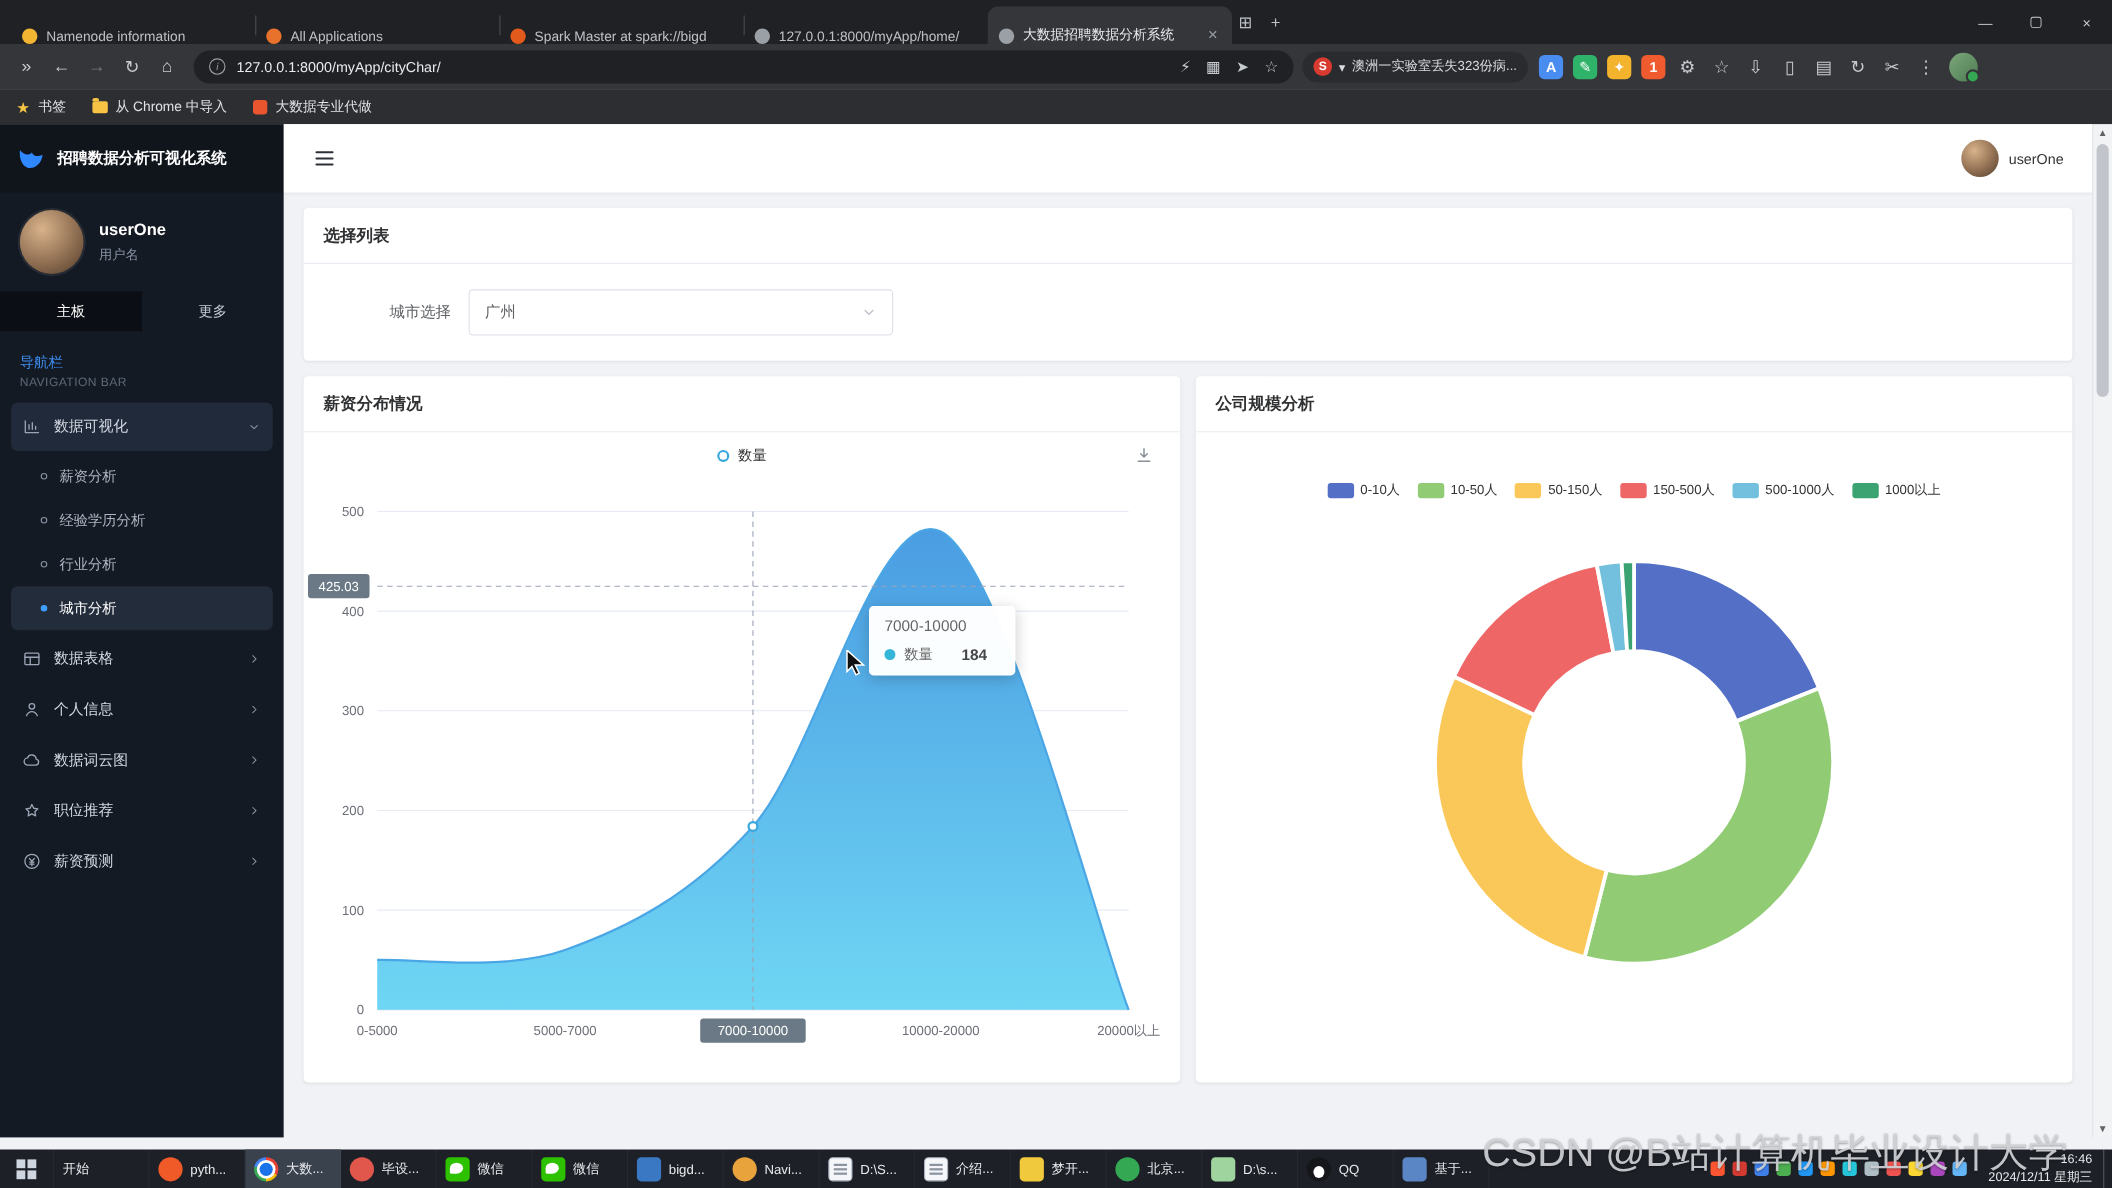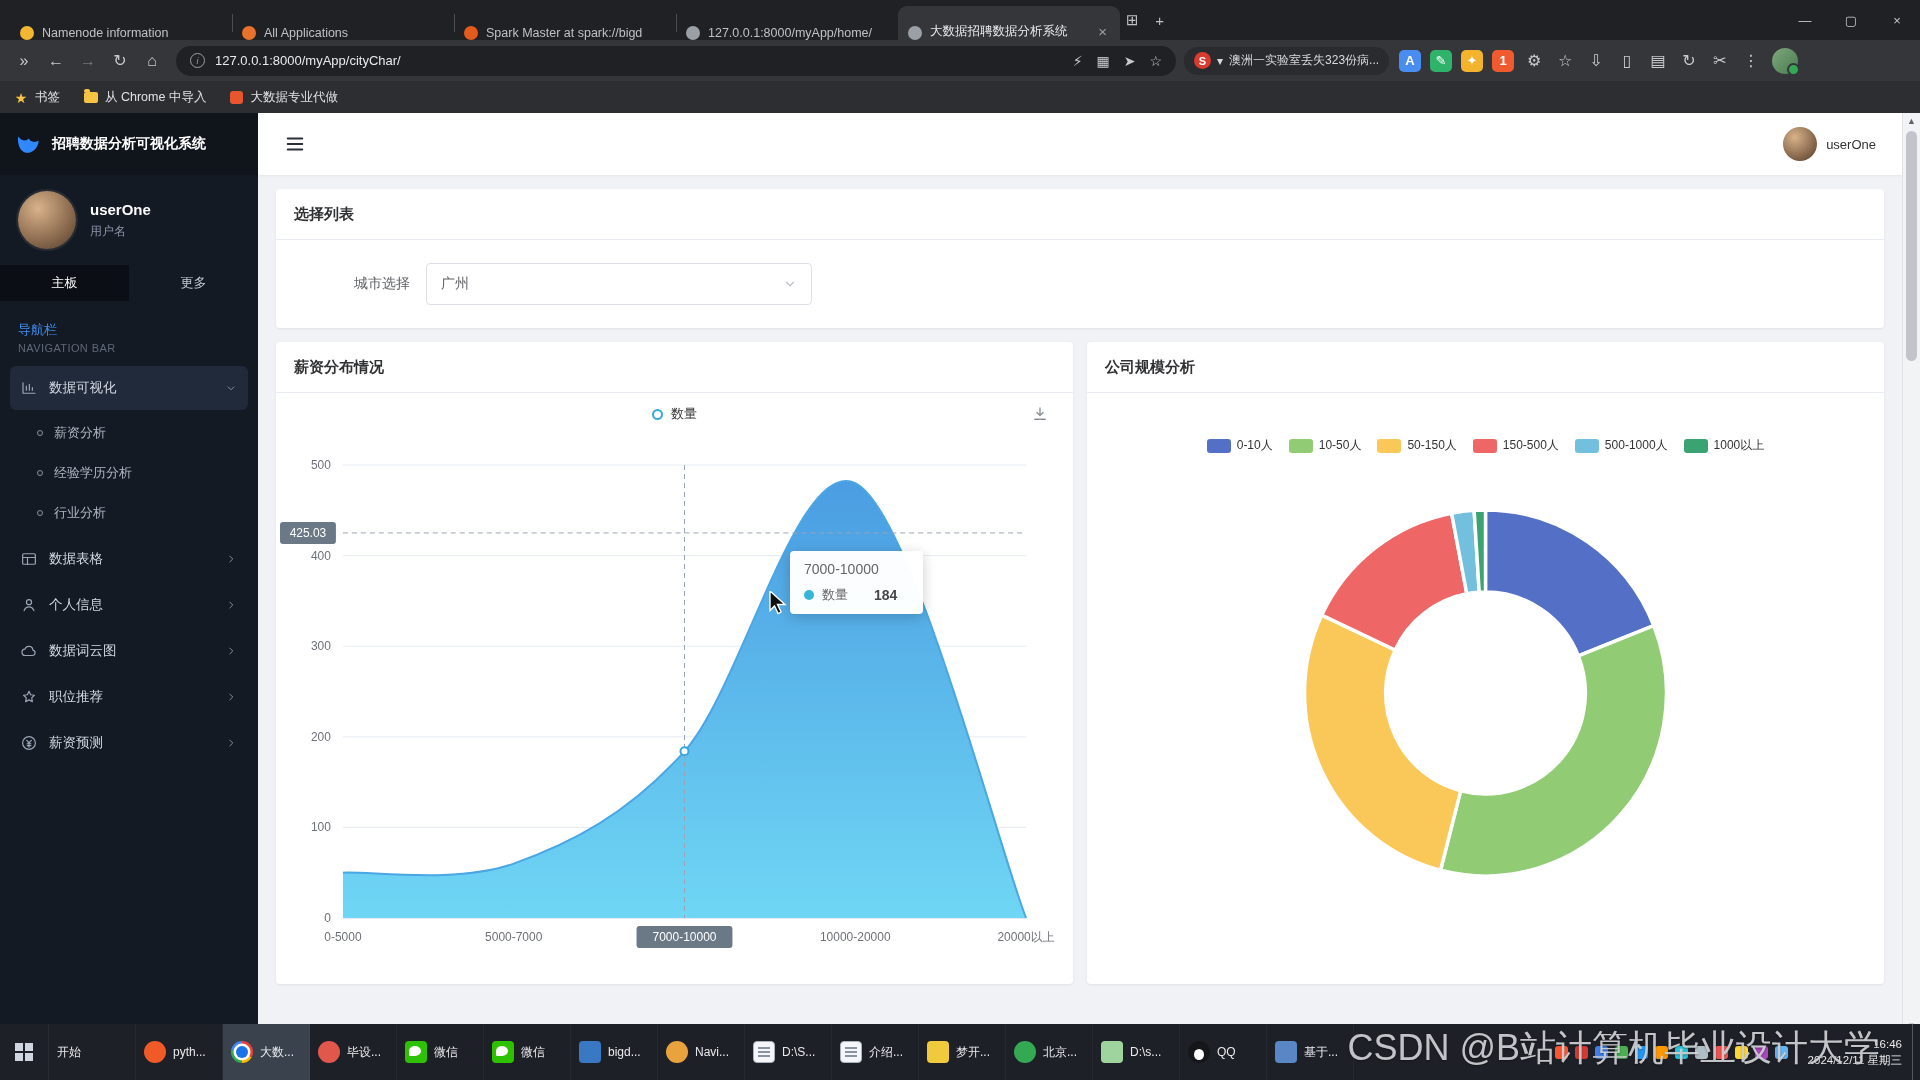--- a/index.html
+++ b/index.html
@@ -137,21 +137,21 @@
   .cursor{position:absolute;left:492px;top:198px;z-index:6;}
 
   
   .page-scrollbar{width:17px;background:#f1f3f4;border-left:1px solid #e1e3e6;display:flex;flex-direction:column;
                   align-items:center;flex-shrink:0;}
   .sb-arrow{color:#5f6368;font-size:9px;height:16px;display:grid;place-items:center;}
   .sb-thumb{width:11px;height:230px;background:#c1c5cb;border-radius:6px;margin-top:2px;}
   .sb-spacer{flex:1;}
 
   
-  .taskbar{position:absolute;left:0;right:0;bottom:0;height:56px;background:#1d2026;display:flex;
+  .taskbar{position:absolute;left:0;right:0;bottom:0;height:35px;background:#1d2026;display:flex;
            align-items:stretch;z-index:40;}
   .tb-start{width:48px;display:grid;place-items:center;border-right:1px solid rgba(255,255,255,.05);}
   .win-logo{display:grid;grid-template-columns:8px 8px;grid-template-rows:8px 8px;gap:2px;}
   .win-logo i{background:#cfd6df;display:block;}
   .tb-item{width:87px;display:flex;align-items:center;gap:7px;padding:0 8px;box-sizing:border-box;
            border-right:1px solid rgba(255,255,255,.04);font-size:12px;color:#e8eaed;}
   .tb-item.active{background:#3a424e;}
   .tb-label{white-space:nowrap;overflow:hidden;flex:1;}
   .tb-ic{width:22px;height:22px;border-radius:4px;flex-shrink:0;position:relative;}
   .tb-ic.round{border-radius:50%;}
@@ -310,20 +310,24 @@
               <span class="dot"></span>
               <span>薪资分析</span>
             </div>
             <div class="sub-item">
               <span class="dot"></span>
               <span>经验学历分析</span>
             </div>
             <div class="sub-item">
               <span class="dot"></span>
               <span>行业分析</span>
+            </div>
+            <div class="sub-item active">
+              <span class="dot"></span>
+              <span>城市分析</span>
             </div>
           </div>
           <div class="menu-item">
             <span class="mi-icon">
               <svg viewBox="0 0 24 24" fill="none" stroke="currentColor" stroke-width="1.6" stroke-linecap="round" stroke-linejoin="round">
                 <rect x="3.5" y="5" width="17" height="14" rx="1.5"></rect>
                 <path d="M3.5 10h17M10 10v9"></path>
               </svg>
             </span>
             <span>数据表格</span>

